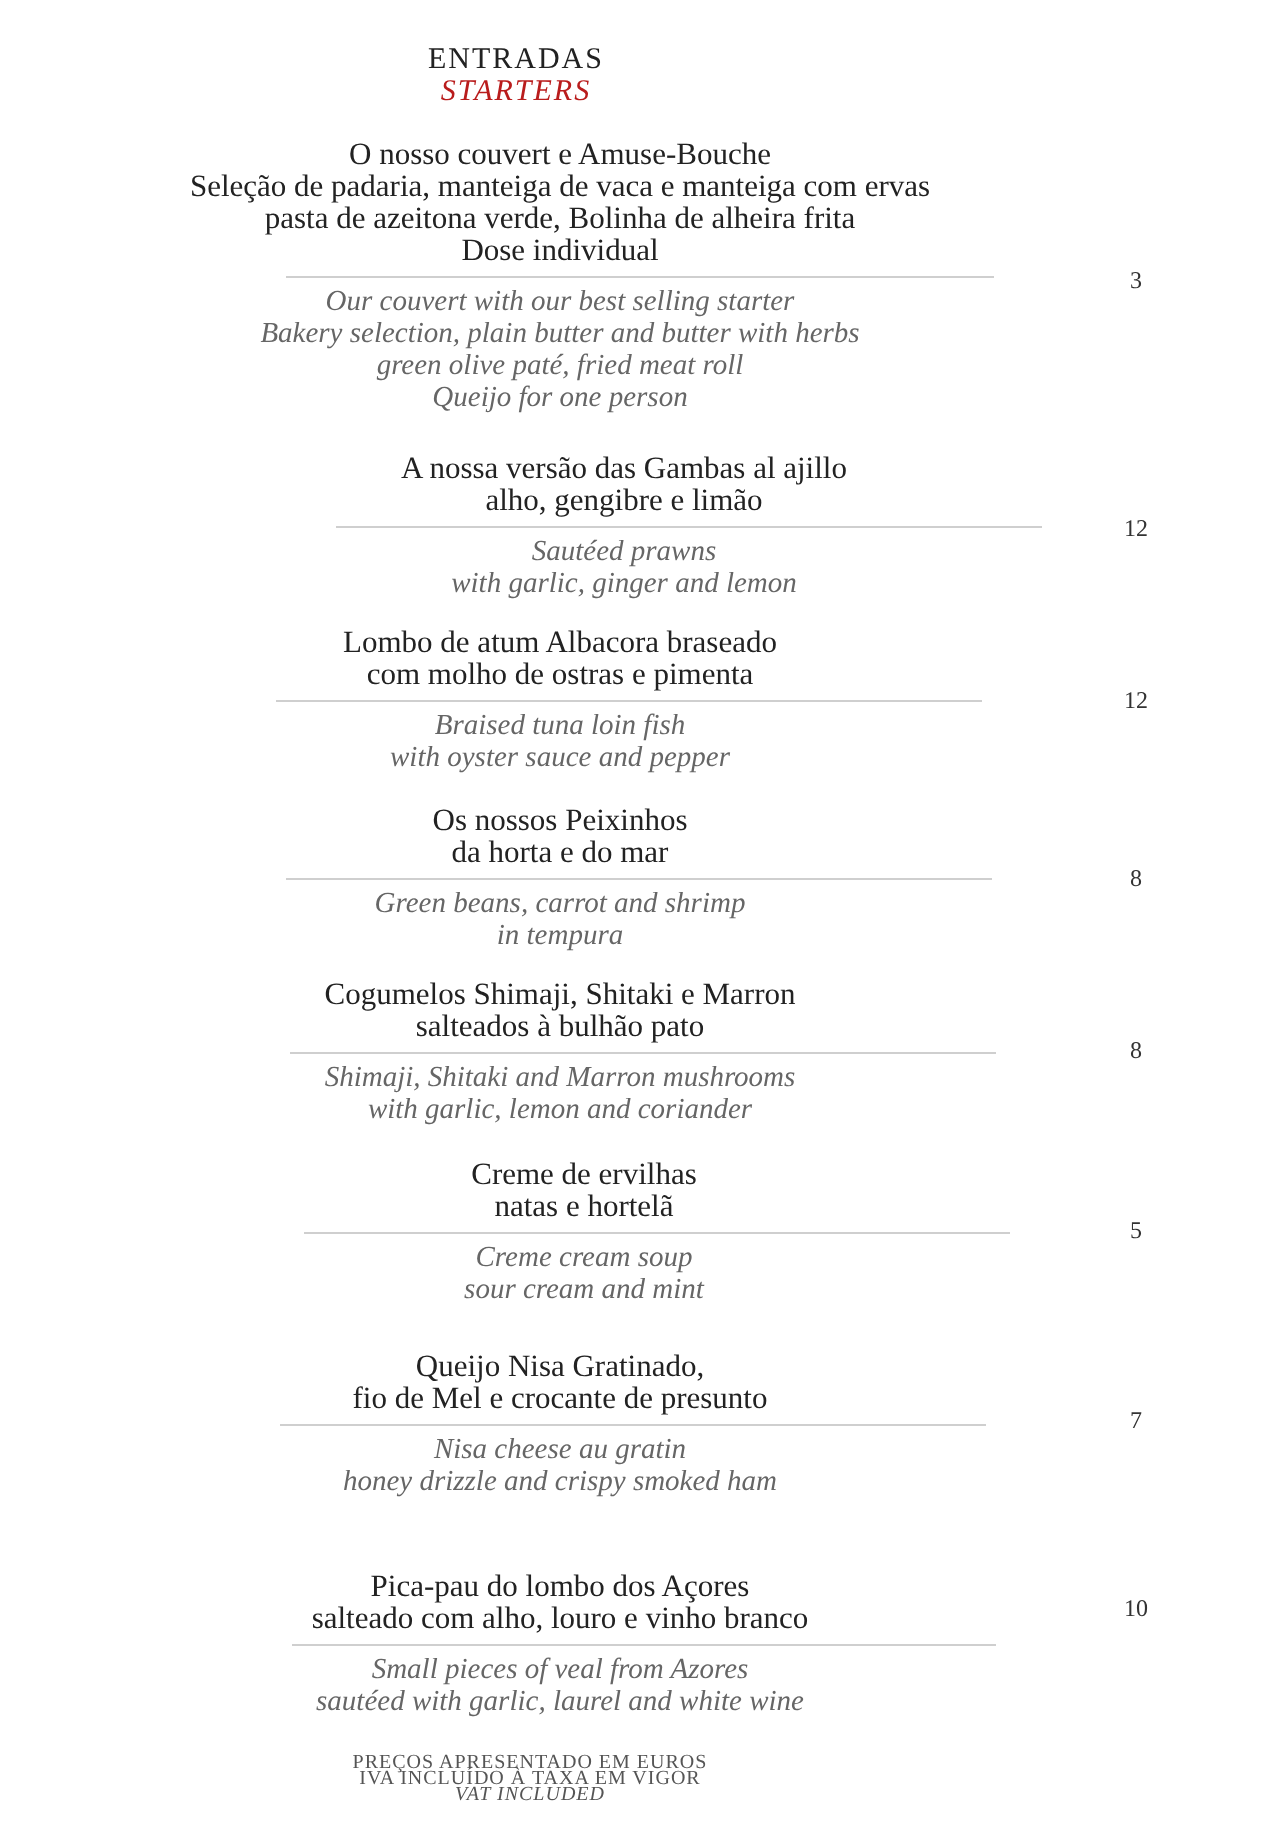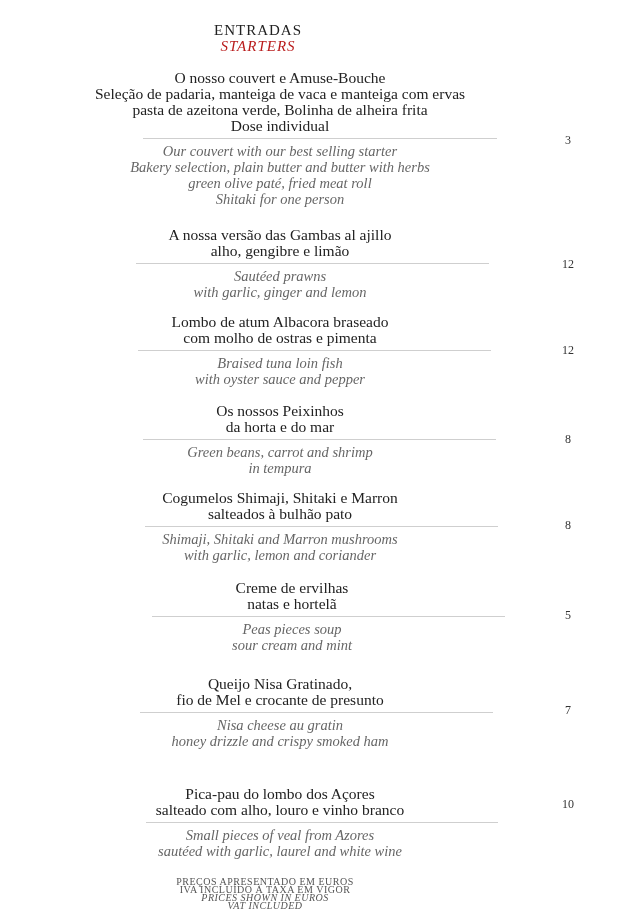--- a/index.html
+++ b/index.html
@@ -28,26 +28,26 @@
     <div>O nosso couvert e Amuse-Bouche</div>
     <div>Seleção de padaria, manteiga de vaca e manteiga com ervas</div>
     <div>pasta de azeitona verde, Bolinha de alheira frita</div>
     <div>Dose individual</div>
   </div>
   <div class="rule" style="margin-left:143px;width:354px;"></div>
   <div class="en">
     <div>Our couvert with our best selling starter</div>
     <div>Bakery selection, plain butter and butter with herbs</div>
     <div>green olive paté, fried meat roll</div>
-    <div>Shitaki for one person</div>
+    <div>Queijo for one person</div>
   </div>
 </div>
 <div class="price" style="left:548px;top:133px;">3</div>
 
-<div class="item" style="top:227px;">
+<div class="item" style="top:227px;padding-left:32px;">
   <div class="pt">
     <div>A nossa versão das Gambas al ajillo</div>
     <div>alho, gengibre e limão</div>
   </div>
   <div class="rule" style="margin-left:136px;width:353px;"></div>
   <div class="en">
     <div>Sautéed prawns</div>
     <div>with garlic, ginger and lemon</div>
   </div>
 </div>
@@ -92,21 +92,21 @@
 </div>
 <div class="price" style="left:548px;top:518px;">8</div>
 
 <div class="item" style="top:580px;padding-left:12px;">
   <div class="pt">
     <div>Creme de ervilhas</div>
     <div>natas e hortelã</div>
   </div>
   <div class="rule" style="margin-left:140px;width:353px;"></div>
   <div class="en">
-    <div>Peas pieces soup</div>
+    <div>Creme cream soup</div>
     <div>sour cream and mint</div>
   </div>
 </div>
 <div class="price" style="left:548px;top:608px;">5</div>
 
 <div class="item" style="top:676px;">
   <div class="pt">
     <div>Queijo Nisa Gratinado,</div>
     <div>fio de Mel e crocante de presunto</div>
   </div>
@@ -127,15 +127,14 @@
   <div class="en">
     <div>Small pieces of veal from Azores</div>
     <div>sautéed with garlic, laurel and white wine</div>
   </div>
 </div>
 <div class="price" style="left:548px;top:797px;">10</div>
 
 <div class="footer">
   <div>PREÇOS APRESENTADO EM EUROS</div>
   <div>IVA INCLUÍDO À TAXA EM VIGOR</div>
-  <div class="it">PRICES SHOWN IN EUROS</div>
   <div class="it">VAT INCLUDED</div>
 </div>
 
 </body></html>

